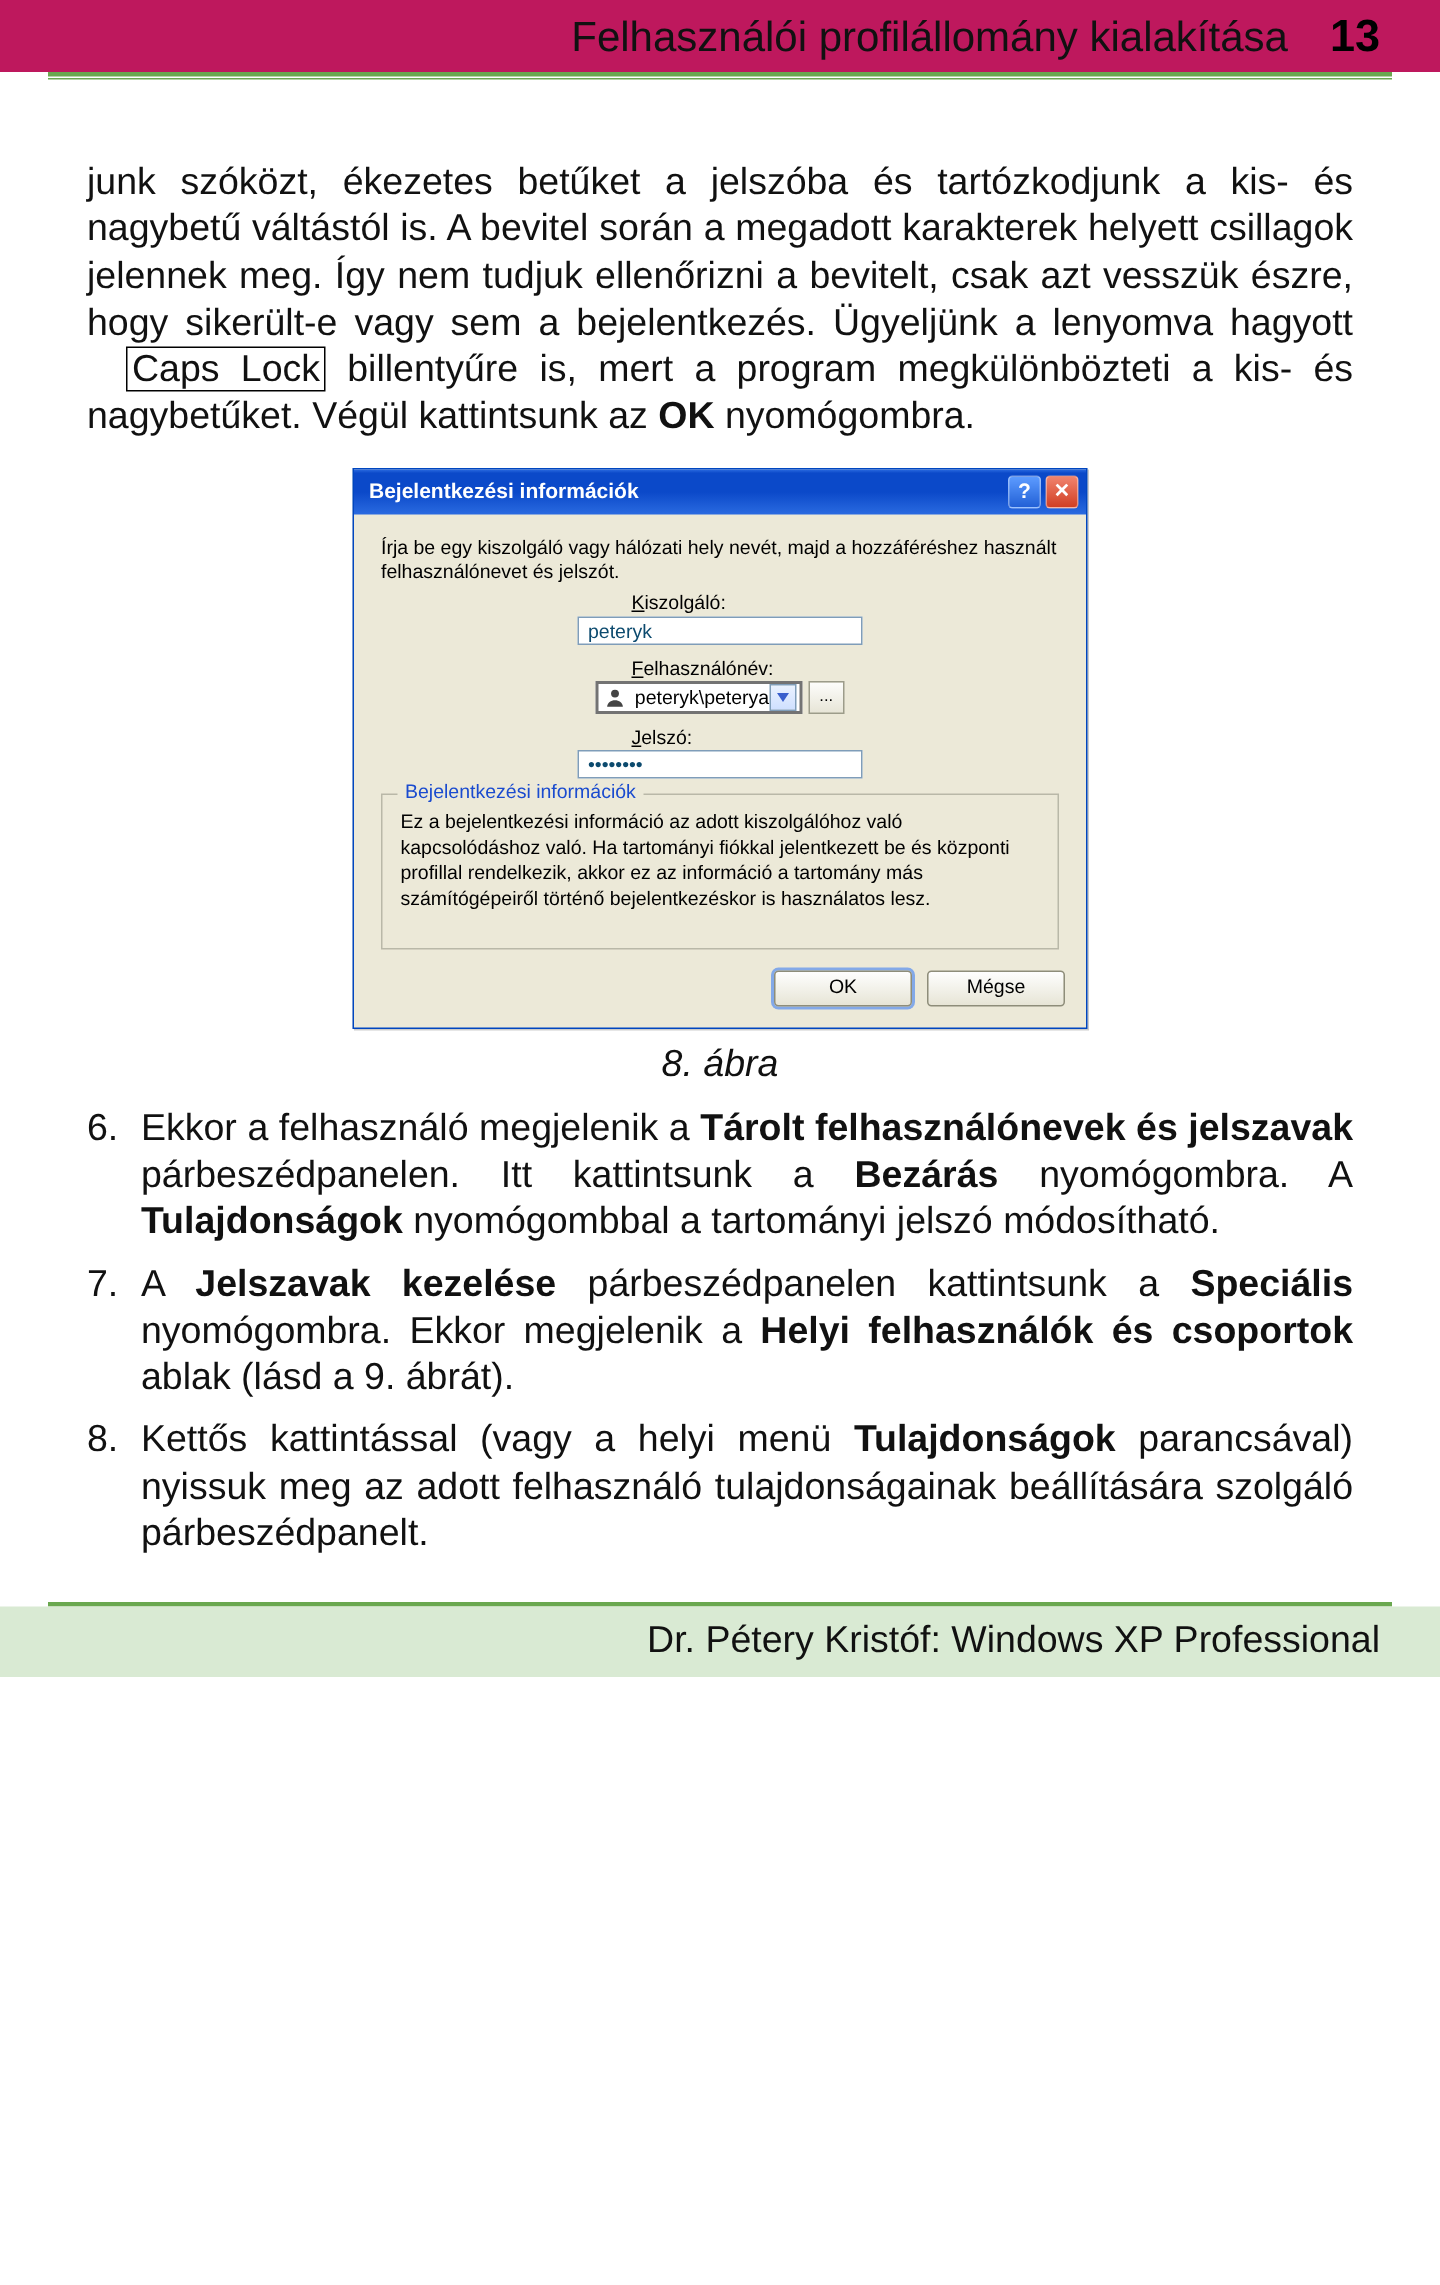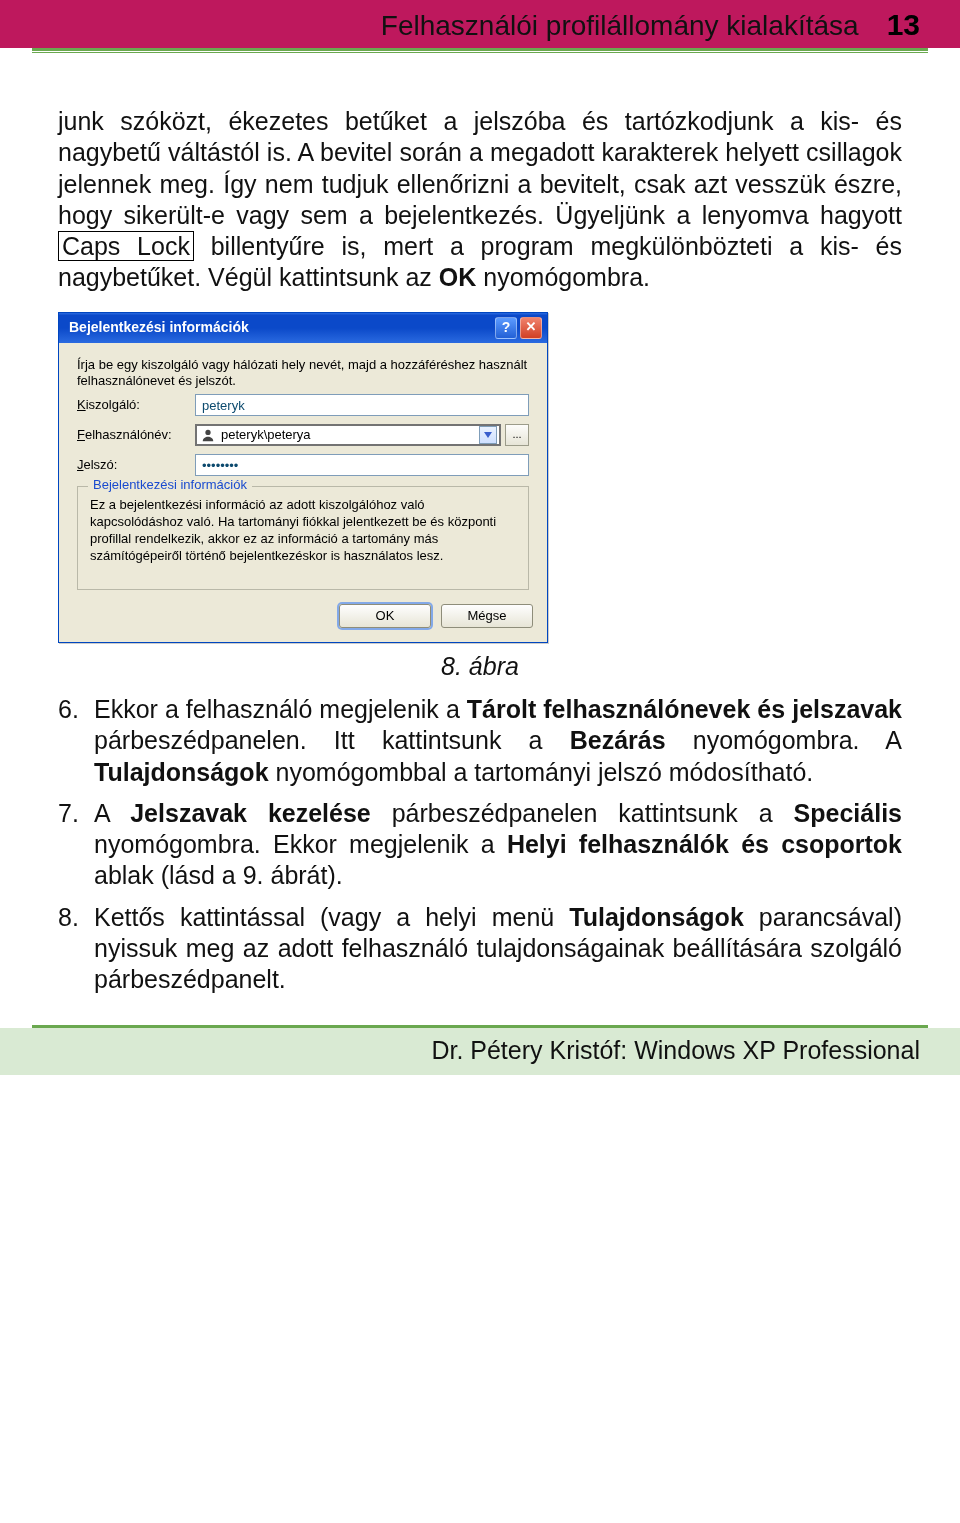--- a/index.html
+++ b/index.html
@@ -48,25 +48,25 @@
   }
 
   
   .content {
     padding: 55px 58px 20px 58px;
     font-size: 25px;
     line-height: 1.25;
     color: #111;
   }
   .para { text-align: justify; margin-bottom: 18px; }
-  .keyframe { border: 1.5px solid #000; padding: 0 3px; }
+  .keyframe { border: 1.5px solid #000; padding: 0 3px; margin-left: 26px; }
   .bold { font-weight: bold; }
 
   
-  .dialog-center { display: flex; justify-content: flex-start; margin: 4px 0 6px 0; }
+  .dialog-center { display: flex; justify-content: center; margin: 4px 0 6px 0; }
   .dialog {
     width: 490px;
     background: #ece9d8;
     border: 1px solid #0046c0;
     font-family: Tahoma, Verdana, sans-serif;
     font-size: 14px;
     color: #000;
     box-shadow: 1px 1px 0 rgba(0,0,0,0.2);
   }
   .titlebar {
@@ -89,21 +89,21 @@
     font-size: 14px;
     color: #fff;
     border: 1px solid #fff6;
   }
   .help-btn { background: linear-gradient(to bottom,#5c9bff,#2260d6); }
   .close-btn { background: linear-gradient(to bottom,#f0836d,#d13f24); font-size: 13px; }
 
   .dialog-body { padding: 14px 18px 14px 18px; }
   .instruction { font-size: 13px; line-height: 1.3; margin-bottom: 4px; }
 
-  .form-row { display: flex; align-items: center; margin-bottom: 8px; }
+  .form-row { display: flex; align-items: center; margin-bottom: 8px; flex-direction: column; }
   .form-label {
     width: 118px;
     font-size: 13px;
     text-align: left;
   }
   .form-label .u { text-decoration: underline; }
   .text-input {
     flex: 1;
     border: 1px solid #7f9db9;
     background: #fff;

